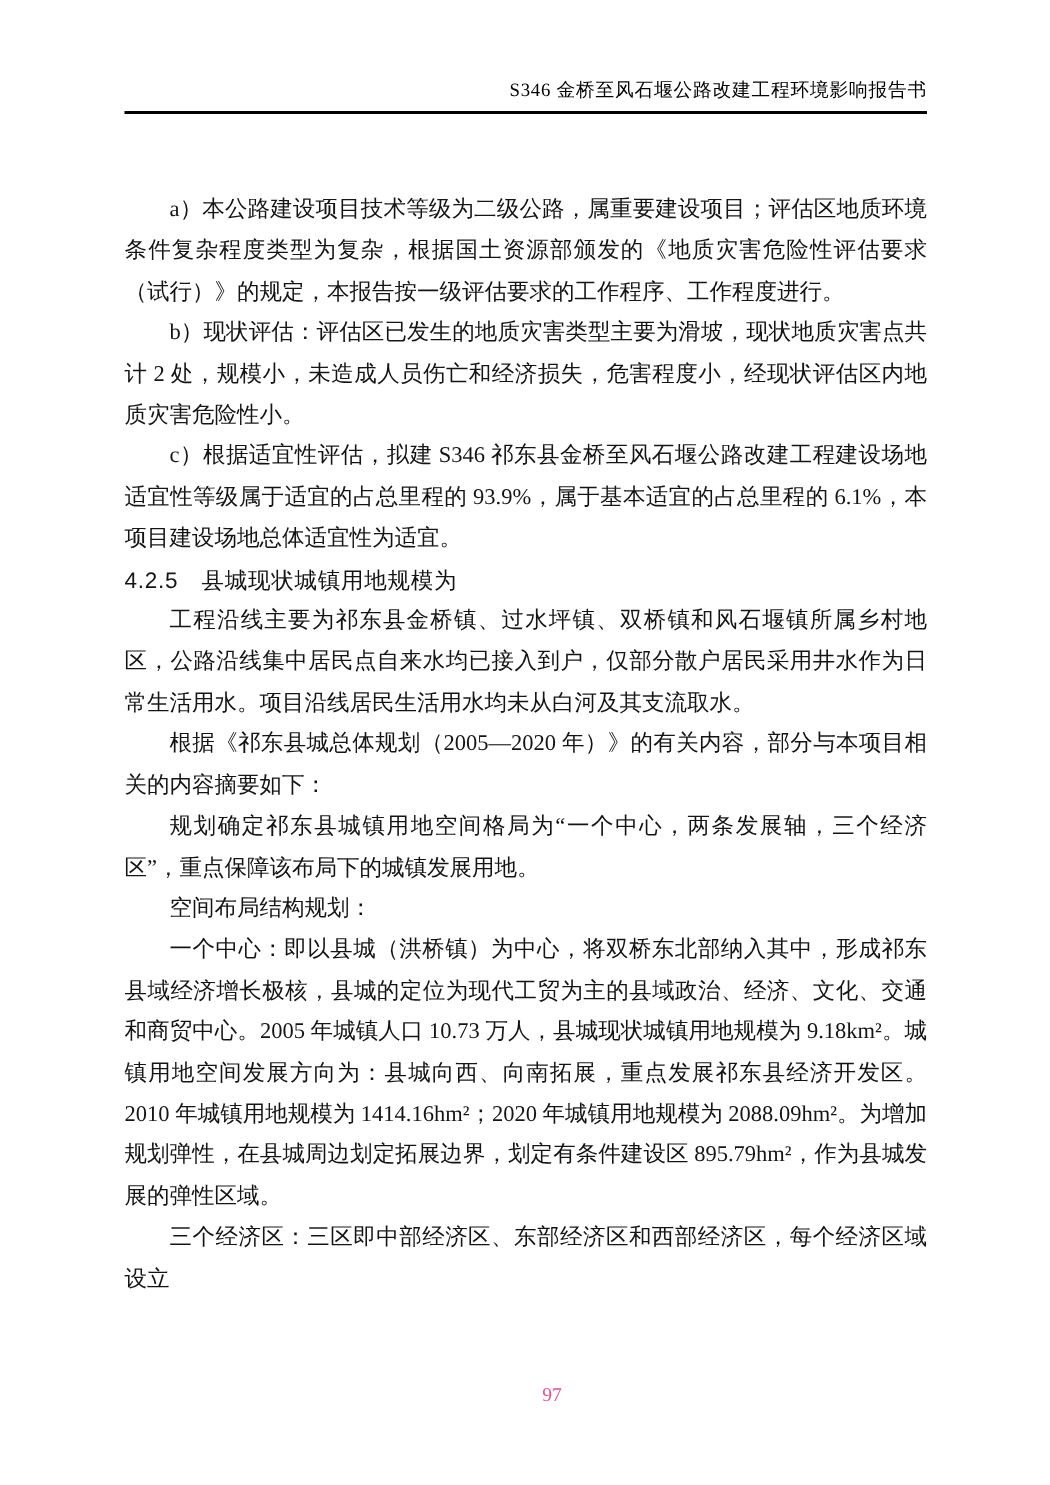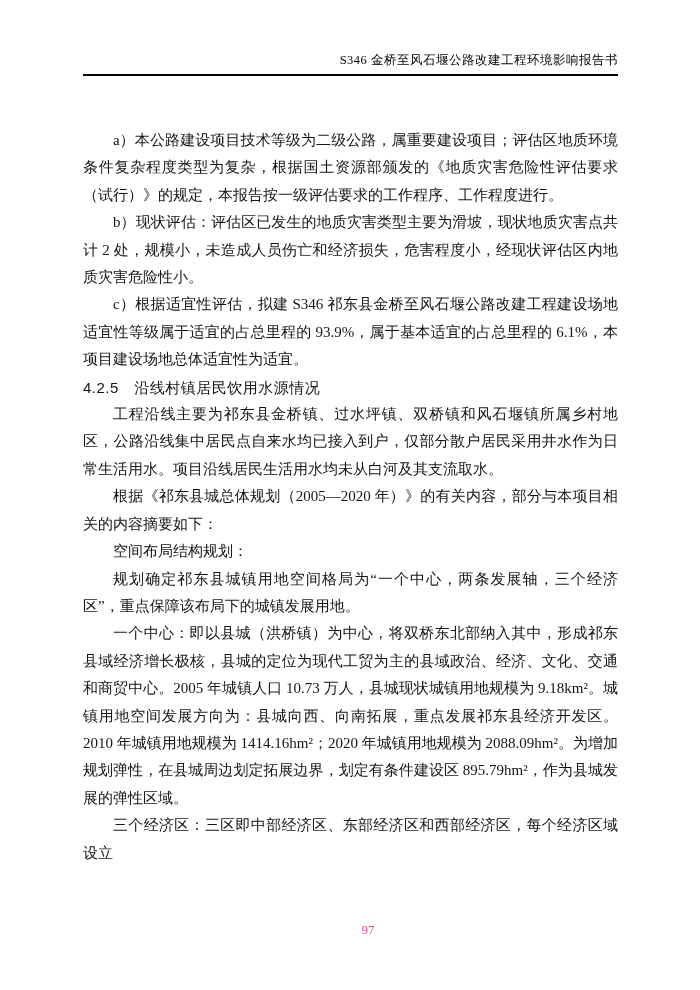--- a/index.html
+++ b/index.html
@@ -75,24 +75,24 @@
 <div class="page">
 
   <div class="header-title">S346 金桥至风石堰公路改建工程环境影响报告书</div>
 
   <div class="header-rule"></div>
 
   <div class="content">
     <p class="body">a）本公路建设项目技术等级为二级公路，属重要建设项目；评估区地质环境条件复杂程度类型为复杂，根据国土资源部颁发的《地质灾害危险性评估要求（试行）》的规定，本报告按一级评估要求的工作程序、工作程度进行。</p>
     <p class="body">b）现状评估：评估区已发生的地质灾害类型主要为滑坡，现状地质灾害点共计 2 处，规模小，未造成人员伤亡和经济损失，危害程度小，经现状评估区内地质灾害危险性小。</p>
     <p class="body">c）根据适宜性评估，拟建 S346 祁东县金桥至风石堰公路改建工程建设场地适宜性等级属于适宜的占总里程的 93.9%，属于基本适宜的占总里程的 6.1%，本项目建设场地总体适宜性为适宜。</p>
-    <p class="heading">4.2.5　沿线村镇居民饮用水源情况</p>
+    <p class="heading">4.2.5　县城现状城镇用地规模为</p>
     <p class="body">工程沿线主要为祁东县金桥镇、过水坪镇、双桥镇和风石堰镇所属乡村地区，公路沿线集中居民点自来水均已接入到户，仅部分散户居民采用井水作为日常生活用水。项目沿线居民生活用水均未从白河及其支流取水。</p>
     <p class="body">根据《祁东县城总体规划（2005—2020 年）》的有关内容，部分与本项目相关的内容摘要如下：</p>
+    <p class="body">规划确定祁东县城镇用地空间格局为“一个中心，两条发展轴，三个经济区”，重点保障该布局下的城镇发展用地。</p>
     <p class="body">空间布局结构规划：</p>
-    <p class="body">规划确定祁东县城镇用地空间格局为“一个中心，两条发展轴，三个经济区”，重点保障该布局下的城镇发展用地。</p>
     <p class="body">一个中心：即以县城（洪桥镇）为中心，将双桥东北部纳入其中，形成祁东县域经济增长极核，县城的定位为现代工贸为主的县域政治、经济、文化、交通和商贸中心。2005 年城镇人口 10.73 万人，县城现状城镇用地规模为 9.18km²。城镇用地空间发展方向为：县城向西、向南拓展，重点发展祁东县经济开发区。2010 年城镇用地规模为 1414.16hm²；2020 年城镇用地规模为 2088.09hm²。为增加规划弹性，在县城周边划定拓展边界，划定有条件建设区 895.79hm²，作为县城发展的弹性区域。</p>
     <p class="body">三个经济区：三区即中部经济区、东部经济区和西部经济区，每个经济区域设立</p>
   </div>
 
   <div class="page-number">97</div>
 
 </div>
 
 </body></html>

